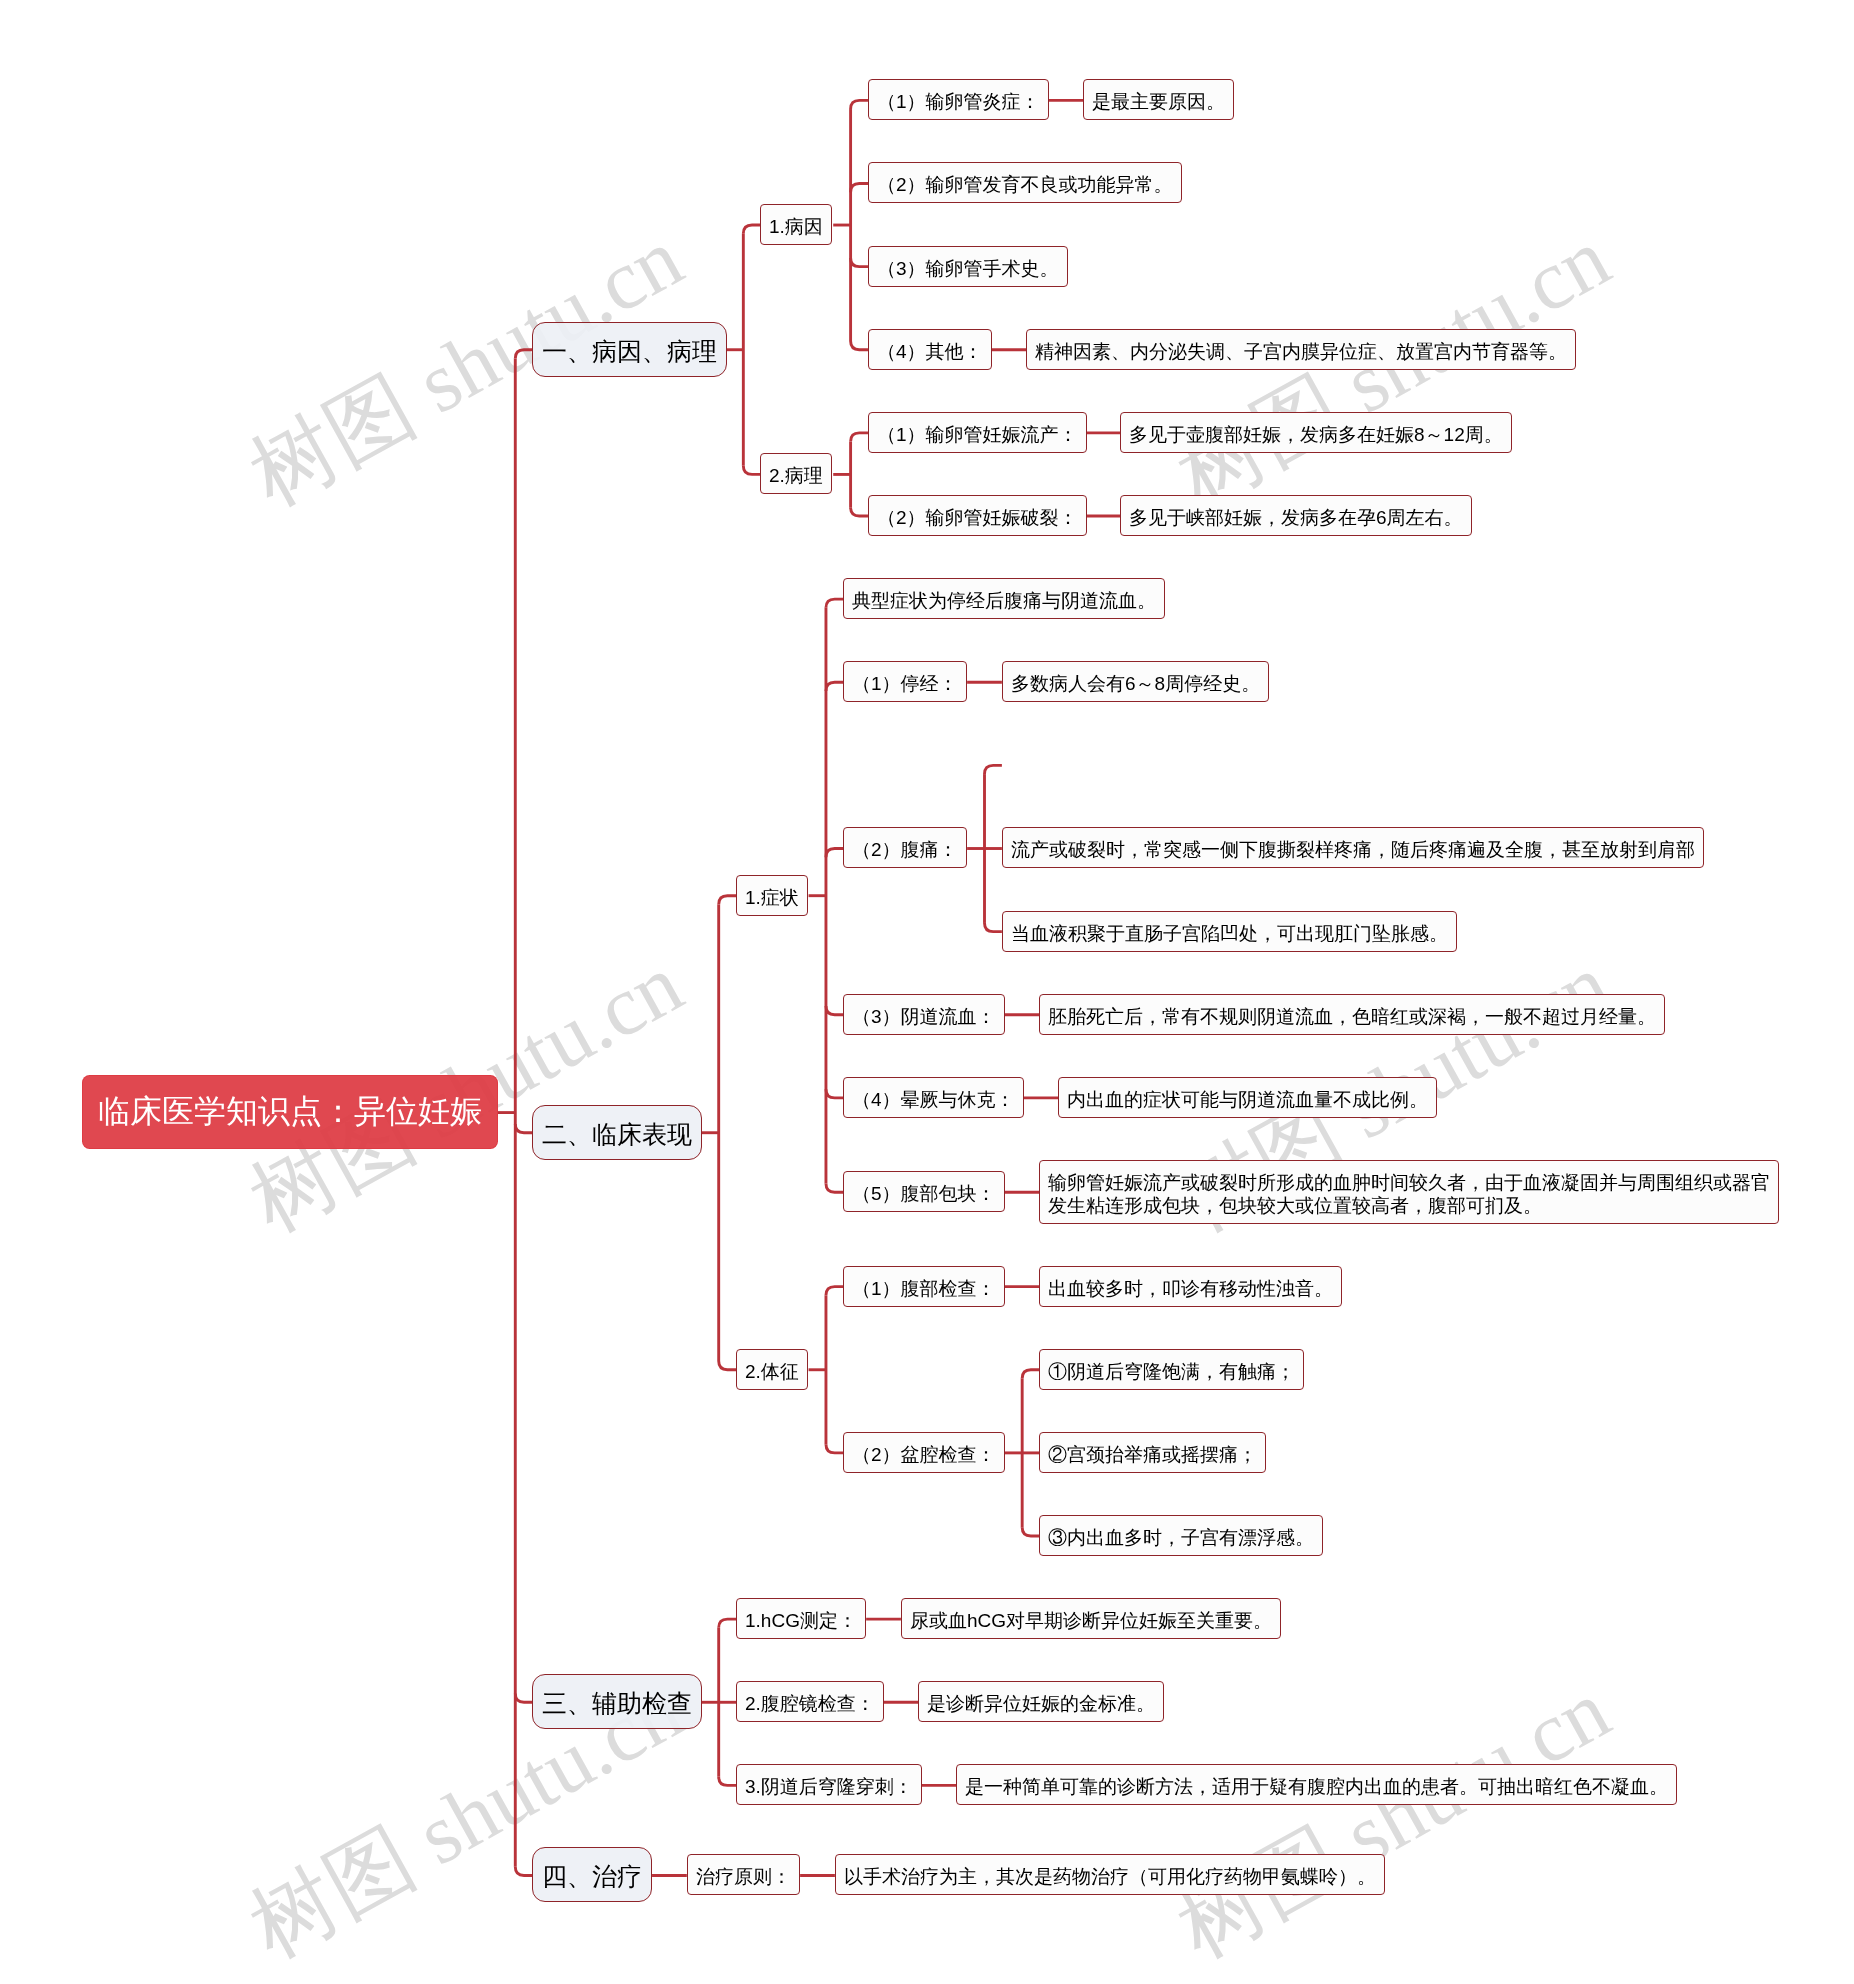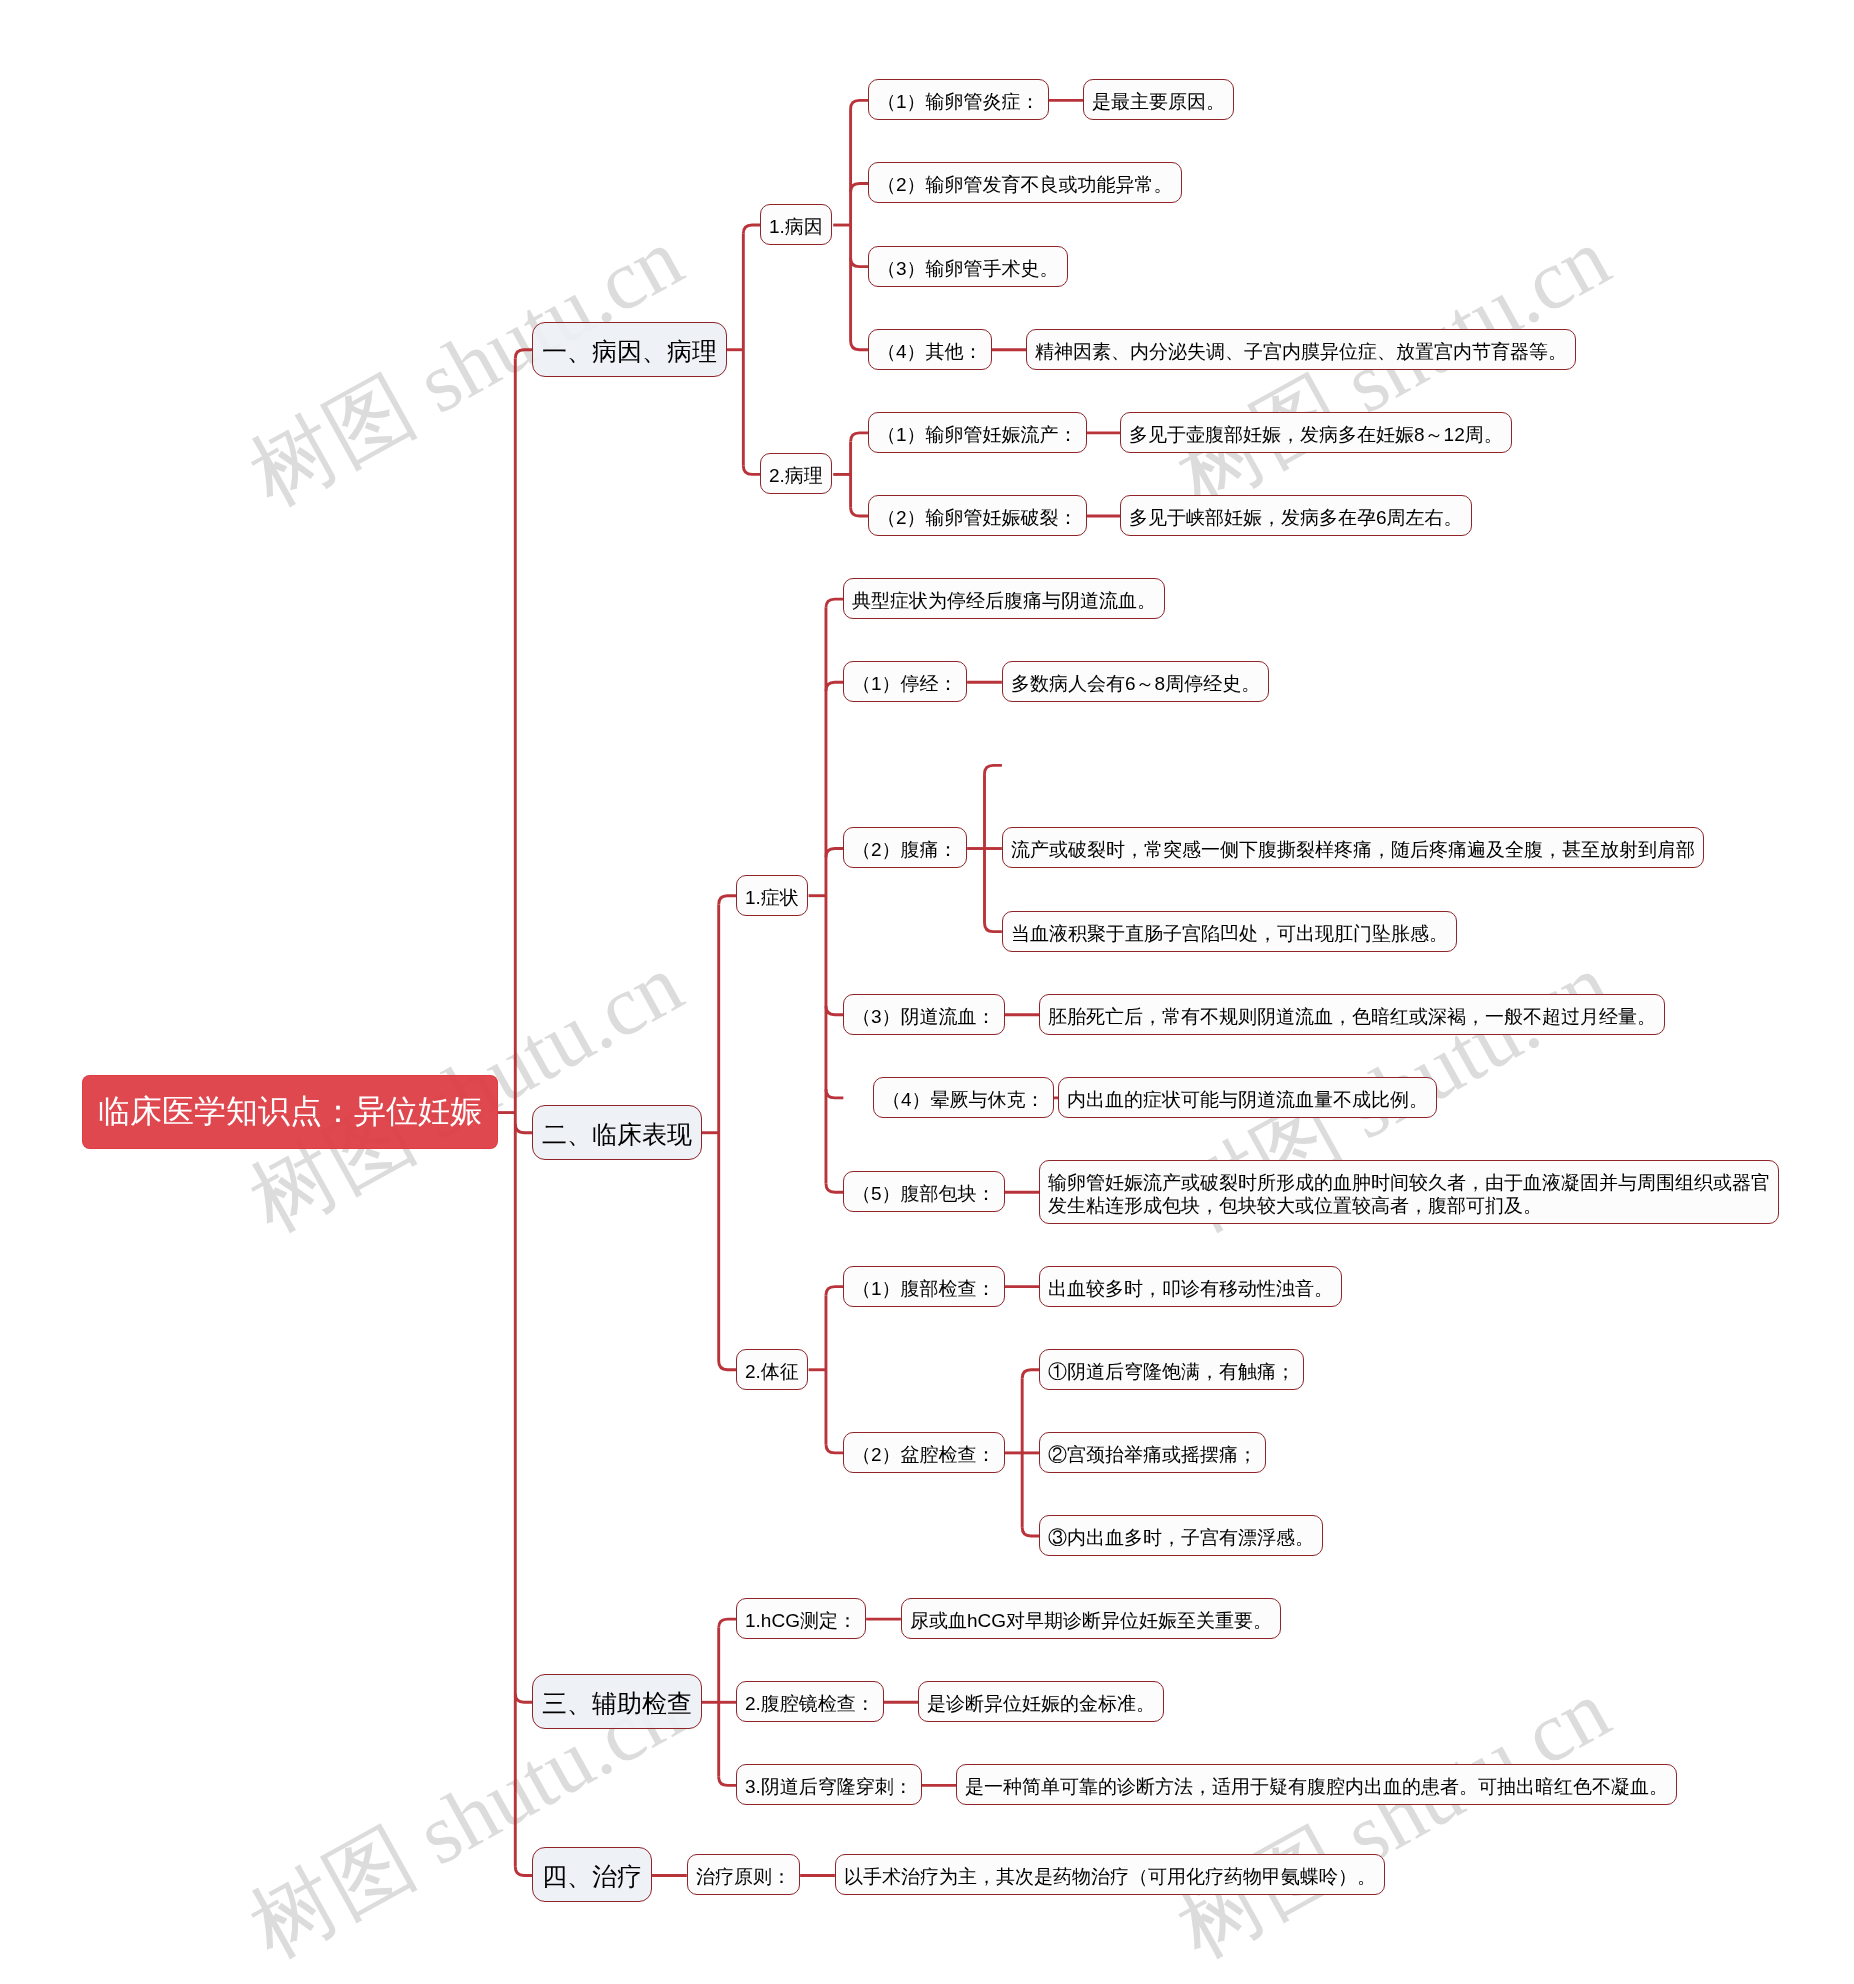--- a/index.html
+++ b/index.html
@@ -3,21 +3,21 @@
 <meta charset="utf-8">
 <style>
   html,body{margin:0;padding:0;}
   *{-webkit-font-smoothing:antialiased;}
   body{width:1855px;height:1985px;background:#ffffff;overflow:hidden;
        font-family:"Liberation Sans",sans-serif;}
   #canvas{position:relative;width:1855px;height:1985px;overflow:hidden;background:#fff;}
   #wm{position:absolute;left:0;top:0;width:1855px;height:1985px;pointer-events:none;}
   #links{position:absolute;left:0;top:0;width:1855px;height:1985px;}
   .node{position:absolute;box-sizing:border-box;white-space:pre;
-        border:1.9px solid #8f2429;border-radius:10px;background:#fcfcfc;color:#000000;
+        border:1.9px solid #8f2429;border-radius:4px;background:#fcfcfc;color:#000000;
         font-size:19px;line-height:22.5px;padding:11px 8px 5.8px;}
   .node.lv1{font-size:25px;line-height:29px;padding:13.8px 9px 10px;background:rgba(236,240,245,0.90);border-radius:13px;}
   .node.root{font-size:32px;line-height:38px;padding:16px 15px 18px;background:rgba(222,58,67,0.93);
              border-color:rgba(222,58,67,0.93);color:#ffffff;border-radius:7.6px;}
 </style>
 </head>
 <body>
 
 <div id="canvas">
   <svg id="wm" viewBox="0 0 2560 2740">
@@ -126,21 +126,21 @@
     <div class="node lv1" style="left: 532px; top: 1105px;">二、临床表现</div>
     <div class="node" style="left: 736px; top: 875px;">1.症状</div>
     <div class="node" style="left: 843px; top: 578px;">典型症状为停经后腹痛与阴道流血。</div>
     <div class="node" style="left: 843px; top: 661px;">（1）停经：</div>
     <div class="node" style="left: 1002px; top: 661px;">多数病人会有6～8周停经史。</div>
     <div class="node" style="left: 843px; top: 827px;">（2）腹痛：</div>
     <div class="node" style="left: 1002px; top: 827px;">流产或破裂时，常突感一侧下腹撕裂样疼痛，随后疼痛遍及全腹，甚至放射到肩部</div>
     <div class="node" style="left: 1002px; top: 911px;">当血液积聚于直肠子宫陷凹处，可出现肛门坠胀感。</div>
     <div class="node" style="left: 843px; top: 994px;">（3）阴道流血：</div>
     <div class="node" style="left: 1039px; top: 994px; text-align: right;">胚胎死亡后，常有不规则阴道流血，色暗红或深褐，一般不超过月经量。</div>
-    <div class="node" style="left: 873px; top: 1077px;">（4）晕厥与休克：</div>
+    <div class="node" style="left: 843px; top: 1077px;">（4）晕厥与休克：</div>
     <div class="node" style="left: 1058px; top: 1077px;">内出血的症状可能与阴道流血量不成比例。</div>
     <div class="node" style="left: 843px; top: 1171px;">（5）腹部包块：</div>
     <div class="node" style="left: 1039px; top: 1160px;">输卵管妊娠流产或破裂时所形成的血肿时间较久者，由于血液凝固并与周围组织或器官
 发生粘连形成包块，包块较大或位置较高者，腹部可扪及。</div>
     <div class="node" style="left: 736px; top: 1349px;">2.体征</div>
     <div class="node" style="left: 843px; top: 1266px;">（1）腹部检查：</div>
     <div class="node" style="left: 1039px; top: 1266px;">出血较多时，叩诊有移动性浊音。</div>
     <div class="node" style="left: 843px; top: 1432px;">（2）盆腔检查：</div>
     <div class="node" style="left: 1039px; top: 1349px;">①阴道后穹隆饱满，有触痛；</div>
     <div class="node" style="left: 1039px; top: 1432px;">②宫颈抬举痛或摇摆痛；</div>

